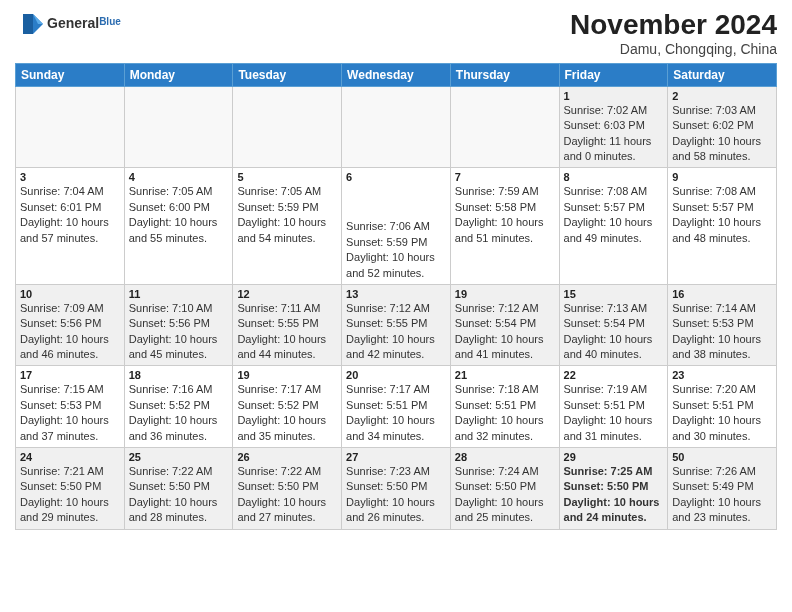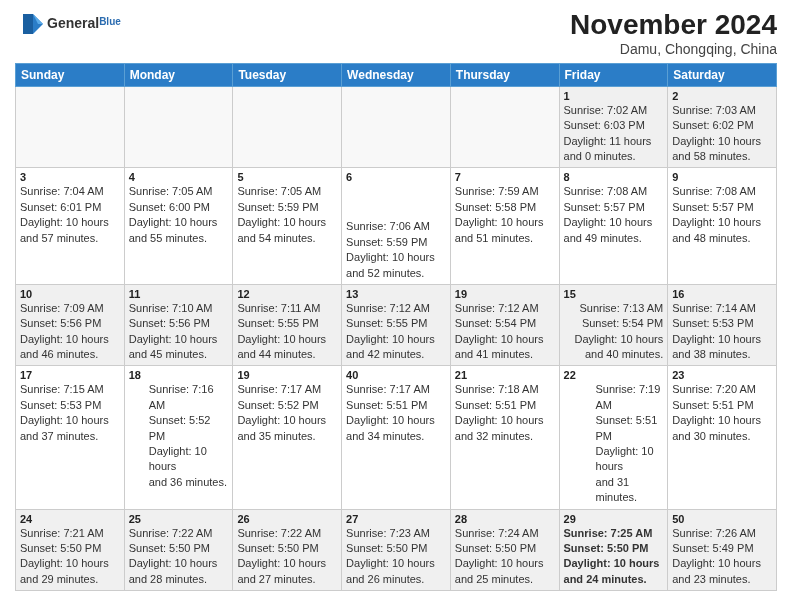--- a/index.html
+++ b/index.html
@@ -228,21 +228,21 @@
           </td>
           <td class="shaded">
             <div class="day-num">19</div>
             <div class="day-info" style="white-space: pre-line;">Sunrise: 7:12 AM
 Sunset: 5:54 PM
 Daylight: 10 hours
 and 41 minutes.</div>
           </td>
           <td class="shaded">
             <div class="day-num">15</div>
-            <div class="day-info" style="white-space: pre-line; text-align: right;">Sunrise: 7:13 AM
+            <div class="day-info" style="white-space: pre-line;">Sunrise: 7:13 AM
 Sunset: 5:54 PM
 Daylight: 10 hours
 and 40 minutes.</div>
           </td>
           <td class="shaded">
             <div class="day-num">16</div>
             <div class="day-info" style="white-space: pre-line;">Sunrise: 7:14 AM
 Sunset: 5:53 PM
 Daylight: 10 hours
 and 38 minutes.</div>
@@ -251,49 +251,49 @@
         <tr>
           <td>
             <div class="day-num">17</div>
             <div class="day-info" style="white-space: pre-line;">Sunrise: 7:15 AM
 Sunset: 5:53 PM
 Daylight: 10 hours
 and 37 minutes.</div>
           </td>
           <td>
             <div class="day-num">18</div>
-            <div class="day-info" style="white-space: pre-line; margin-left: 20px;">Sunrise: 7:16 AM
+            <div class="day-info" style="white-space: pre-line;">Sunrise: 7:16 AM
 Sunset: 5:52 PM
 Daylight: 10 hours
 and 36 minutes.</div>
           </td>
           <td>
             <div class="day-num">19</div>
             <div class="day-info" style="white-space: pre-line;">Sunrise: 7:17 AM
 Sunset: 5:52 PM
 Daylight: 10 hours
 and 35 minutes.</div>
           </td>
           <td>
-            <div class="day-num">40</div>
+            <div class="day-num">20</div>
             <div class="day-info" style="white-space: pre-line;">Sunrise: 7:17 AM
 Sunset: 5:51 PM
 Daylight: 10 hours
 and 34 minutes.</div>
           </td>
           <td>
             <div class="day-num">21</div>
             <div class="day-info" style="white-space: pre-line;">Sunrise: 7:18 AM
 Sunset: 5:51 PM
 Daylight: 10 hours
 and 32 minutes.</div>
           </td>
           <td>
             <div class="day-num">22</div>
-            <div class="day-info" style="white-space: pre-line; margin-left: 32px;">Sunrise: 7:19 AM
+            <div class="day-info" style="white-space: pre-line;">Sunrise: 7:19 AM
 Sunset: 5:51 PM
 Daylight: 10 hours
 and 31 minutes.</div>
           </td>
           <td>
             <div class="day-num">23</div>
             <div class="day-info" style="white-space: pre-line;">Sunrise: 7:20 AM
 Sunset: 5:51 PM
 Daylight: 10 hours
 and 30 minutes.</div>

